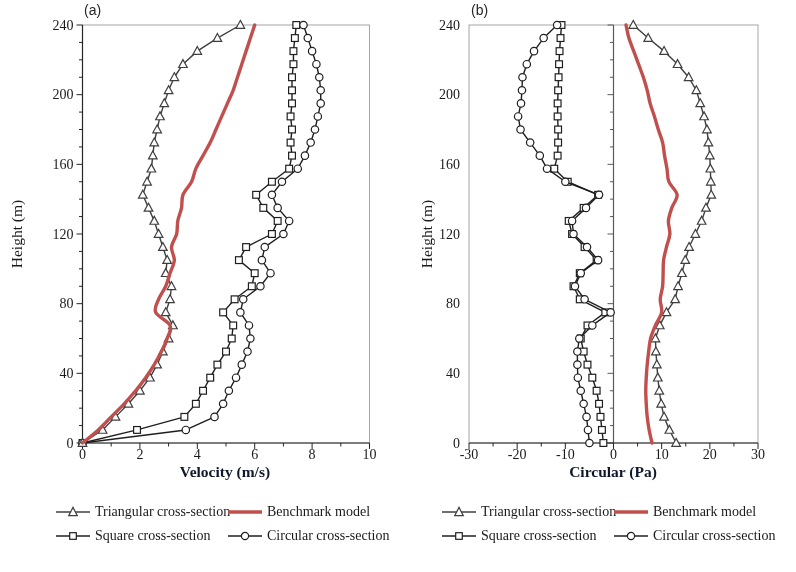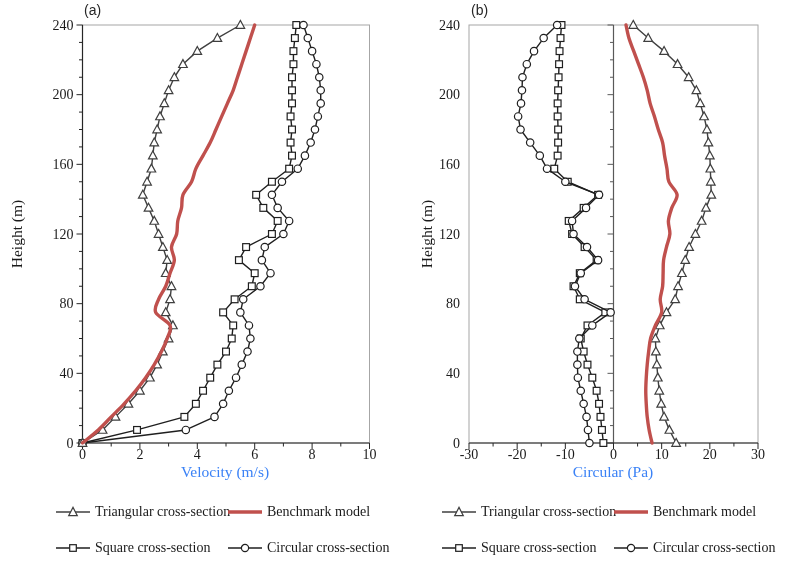--- a/index.html
+++ b/index.html
@@ -7,29 +7,29 @@
     position:relative;width:796px;height:572px;background:#ffffff;
     font-family:"Liberation Serif","DejaVu Serif",serif;color:#1a1a1a;overflow:hidden;
   }
   .stage svg{position:absolute;left:0;top:0;}
   .panel-letter{
     position:absolute;top:2px;font-family:"Liberation Sans","DejaVu Sans",sans-serif;
     font-size:14px;color:#262626;
   }
   .xtitle{
     position:absolute;top:463px;width:200px;text-align:center;
-    font-size:15.5px;color:#3b82f6;
+    font-size:15.5px;color:#0f172a;font-weight:bold;
   }
   .ytitle{
     position:absolute;width:120px;height:20px;text-align:center;line-height:20px;
     font-size:15.5px;color:#1a1a1a;transform:rotate(-90deg);
   }
   .legend{
     position:absolute;top:501px;display:grid;
-    grid-template-columns:172px auto;grid-template-rows:22px 22px;row-gap:14px;
+    grid-template-columns:172px auto;grid-template-rows:22px 22px;row-gap:2px;
   }
   .legend-item{display:flex;align-items:center;gap:5px;font-size:14px;white-space:nowrap;}
   .legend-item svg{position:static;display:block;flex:0 0 auto;}
 </style>
 </head>
 <body>
 
 <div class="stage">
 
   <svg id="chart-canvas" width="796" height="572">

